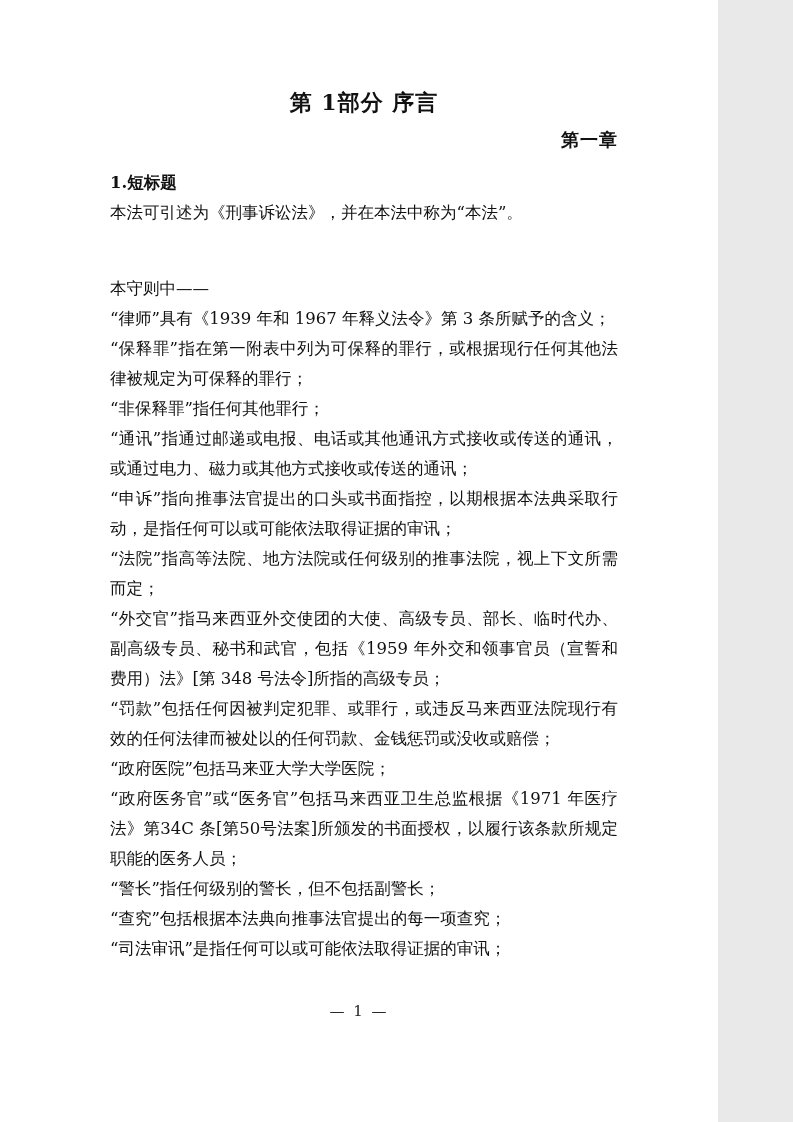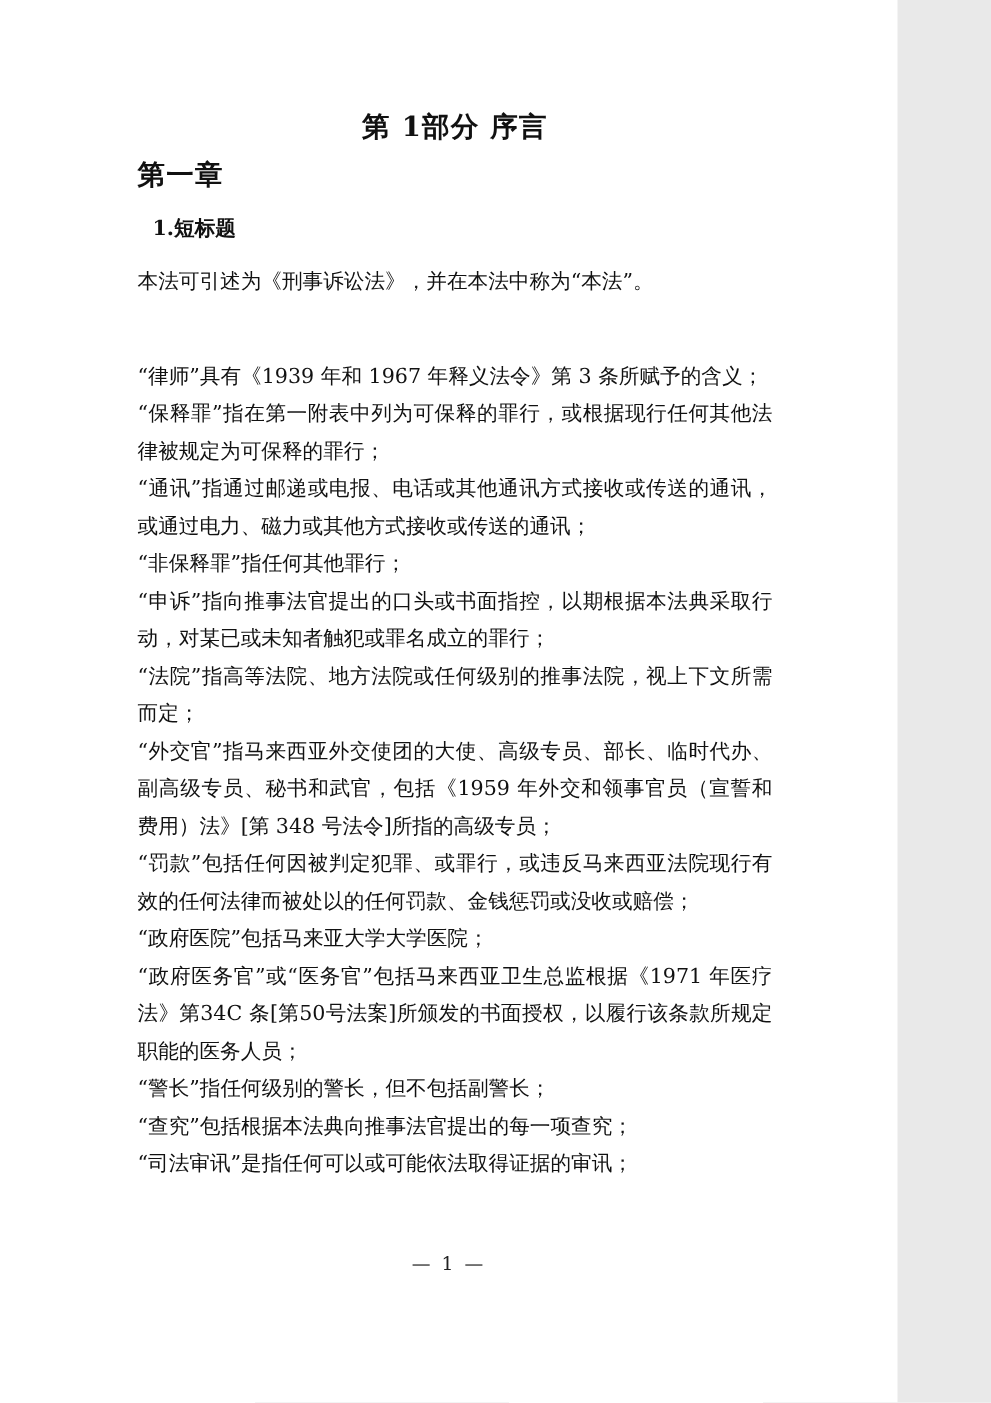--- a/index.html
+++ b/index.html
@@ -25,34 +25,34 @@
   .part-title {
     margin: 0;
     font-size: 22px;
     font-weight: bold;
     text-align: center;
     line-height: 28px;
     letter-spacing: 1px;
   }
   .chapter-title {
     margin: 10px 0 0 0;
-    font-size: 22px;
+    font-size: 18px;
     font-weight: bold;
-    text-align: left;
+    text-align: right;
     line-height: 28px;
     letter-spacing: 1px;
   }
   .section {
     margin-top: 14px;
   }
   .section-2 {
     margin-top: 46px;
   }
   .section-heading {
-    margin: 12px;
+    margin: 0;
     font-size: 16.5px;
     font-weight: bold;
     line-height: 30px;
   }
   .body-text p {
     margin: 0;
     font-size: 16.5px;
     line-height: 30px;
     text-align: justify;
     text-justify: inter-ideograph;
@@ -76,25 +76,26 @@
   <h1 class="part-title">第 1部分 序言</h1>
 
   <h2 class="chapter-title">第一章</h2>
 
   <div class="section section-1 body-text">
     <h3 class="section-heading">1.短标题</h3>
     <p>本法可引述为《刑事诉讼法》，并在本法中称为“本法”。</p>
   </div>
 
   <div class="section section-2 body-text">
+    <p>本守则中——</p>
     <p>“律师”具有《1939 年和 1967 年释义法令》第 3 条所赋予的含义；</p>
     <p>“保释罪”指在第一附表中列为可保释的罪行，或根据现行任何其他法律被规定为可保释的罪行；</p>
+    <p>“非保释罪”指任何其他罪行；</p>
     <p>“通讯”指通过邮递或电报、电话或其他通讯方式接收或传送的通讯，或通过电力、磁力或其他方式接收或传送的通讯；</p>
-    <p>“非保释罪”指任何其他罪行；</p>
-    <p>“申诉”指向推事法官提出的口头或书面指控，以期根据本法典采取行动，对某已或未知者触犯或罪名成立的罪行；</p>
+    <p>“申诉”指向推事法官提出的口头或书面指控，以期根据本法典采取行动，是指任何可以或可能依法取得证据的审讯；</p>
     <p>“法院”指高等法院、地方法院或任何级别的推事法院，视上下文所需而定；</p>
     <p>“外交官”指马来西亚外交使团的大使、高级专员、部长、临时代办、副高级专员、秘书和武官，包括《1959 年外交和领事官员（宣誓和费用）法》[第 348 号法令]所指的高级专员；</p>
     <p>“罚款”包括任何因被判定犯罪、或罪行，或违反马来西亚法院现行有效的任何法律而被处以的任何罚款、金钱惩罚或没收或赔偿；</p>
     <p>“政府医院”包括马来亚大学大学医院；</p>
     <p>“政府医务官”或“医务官”包括马来西亚卫生总监根据《1971 年医疗法》第34C 条[第50号法案]所颁发的书面授权，以履行该条款所规定职能的医务人员；</p>
     <p>“警长”指任何级别的警长，但不包括副警长；</p>
     <p>“查究”包括根据本法典向推事法官提出的每一项查究；</p>
     <p>“司法审讯”是指任何可以或可能依法取得证据的审讯；</p>
   </div>
 

